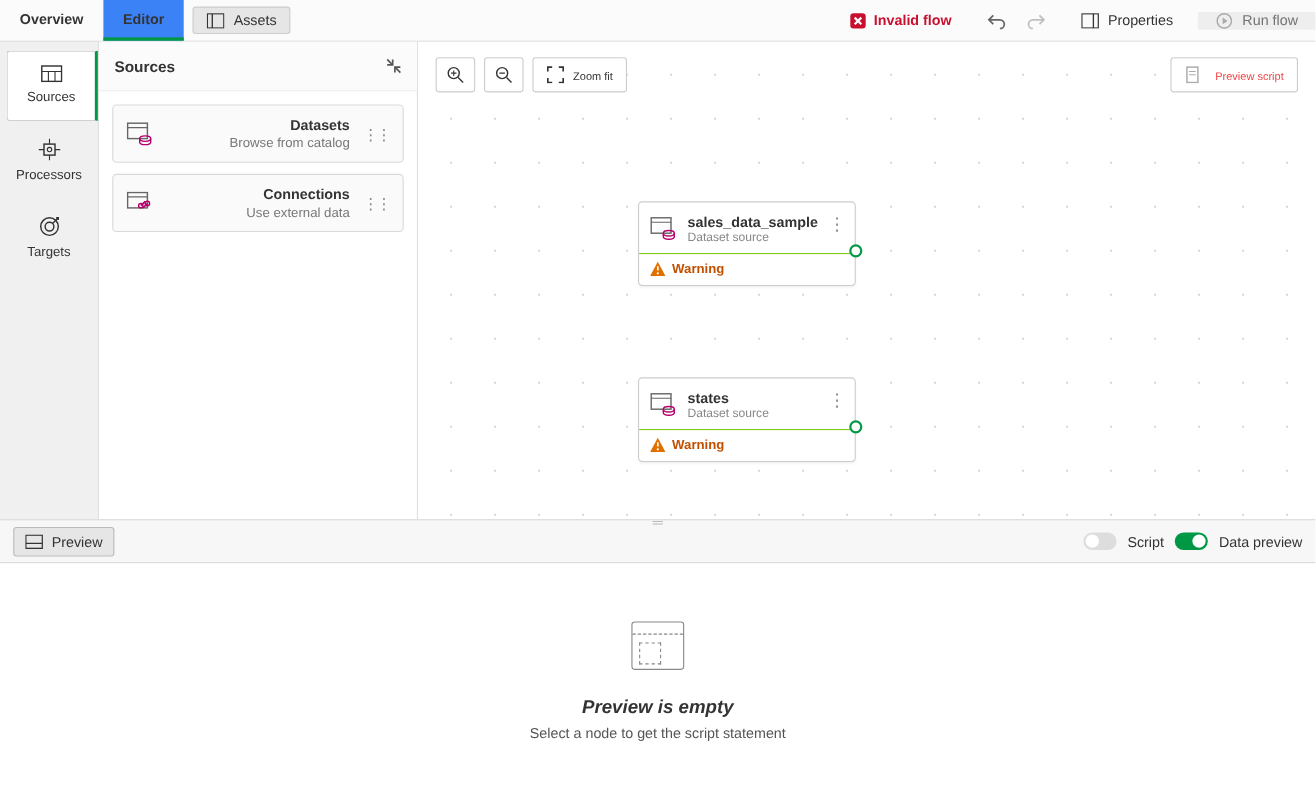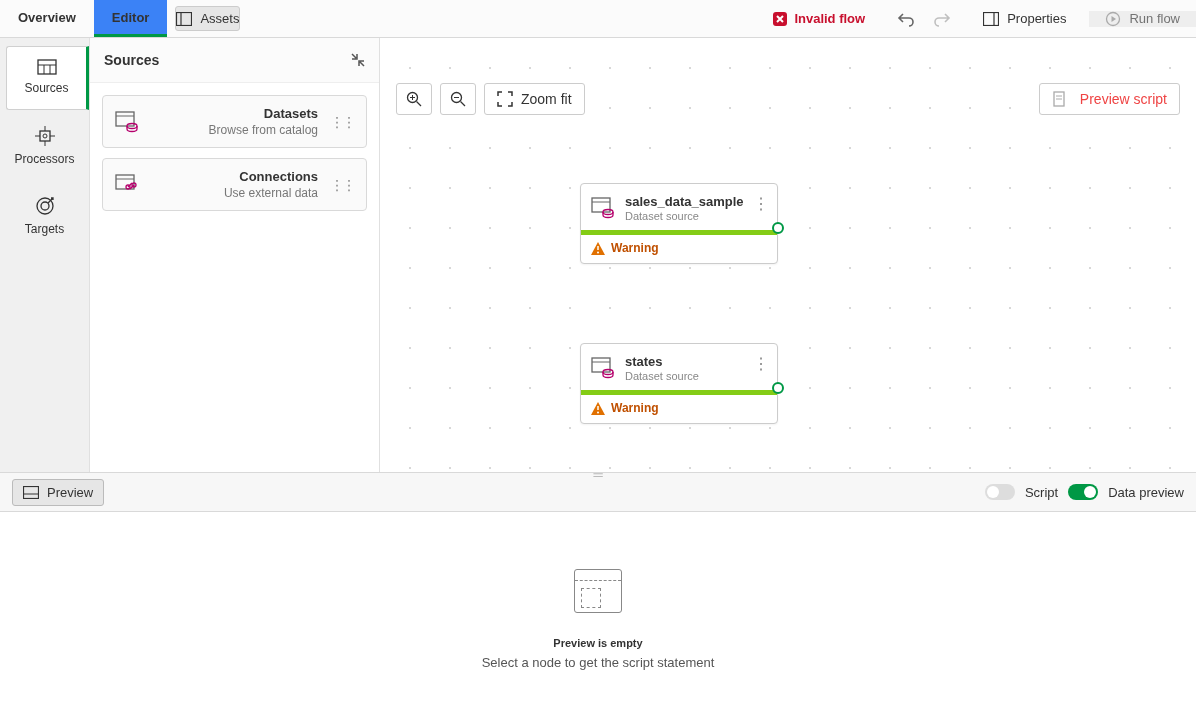--- a/index.html
+++ b/index.html
@@ -3,21 +3,21 @@
 <meta charset="utf-8">
 <style>
 * { box-sizing: border-box; margin: 0; padding: 0; font-family: -apple-system, BlinkMacSystemFont, "Segoe UI", Arial, sans-serif; }
 body { width: 1196px; height: 726px; background: #fff; overflow: hidden; font-size: 13px; color: #333; }
 
 
 .topbar { height: 38px; display: flex; align-items: stretch; border-bottom: 1px solid #d9d9d9; background: #fbfbfb; }
 .topbar .tabs { display: flex; }
 .topbar .tab { padding: 0 18px; display: flex; align-items: center; font-weight: 600; color: #333; cursor: pointer; border-bottom: 3px solid transparent; }
 .topbar .tab.active { border-bottom: 3px solid #009845; background: #3b82f6; }
-.topbar .assets-btn { margin: 6px 0 6px 8px; padding: 0 0; display: flex; align-items: center; gap: 8px; background: #e6e6e6; border: 1px solid #ccc; border-radius: 3px; cursor: pointer; }
+.topbar .assets-btn { margin: 6px 0 6px 8px; padding: 0 12px; display: flex; align-items: center; gap: 8px; background: #e6e6e6; border: 1px solid #ccc; border-radius: 3px; cursor: pointer; }
 .topbar .spacer { flex: 1; }
 .topbar .right { display: flex; align-items: center; }
 .topbar .invalid { display: flex; align-items: center; gap: 6px; color: #c8102e; font-weight: 600; padding: 0 14px; }
 .topbar .iconbtn { width: 36px; display: flex; align-items: center; justify-content: center; color: #888; cursor: pointer; }
 .topbar .divider { width: 1px; background: #d9d9d9; margin: 6px 4px; }
 .topbar .propbtn { display: flex; align-items: center; gap: 8px; padding: 0 14px; cursor: pointer; }
 .topbar .runbtn { display: flex; align-items: center; gap: 8px; padding: 0 16px; background: #eee; color: #737373; cursor: default; }
 
 
 .main { display: flex; height: 434px; }
@@ -36,49 +36,49 @@
 .srcitem .txt { flex: 1; }
 .srcitem .title { font-weight: 600; font-size: 13px; }
 .srcitem .sub { color: #777; font-size: 12px; margin-top: 2px; }
 .drag-dots { color: #888; font-size: 14px; letter-spacing: -2px; }
 
 
 .canvas { flex: 1; position: relative; background: #fff;
   background-image: radial-gradient(#d8d8d8 1px, transparent 1px);
   background-size: 40px 40px; background-position: 10px 10px; }
 .canvas-toolbar { position: absolute; top: 14px; left: 16px; display: flex; gap: 8px; }
-.cbtn { background: #fff; border: 1px solid #ccc; border-radius: 3px; padding: 7px 12px; display: flex; align-items: flex-end; gap: 8px; font-size: 14px; cursor: pointer; margin-top: 31px; }
+.cbtn { background: #fff; border: 1px solid #ccc; border-radius: 3px; padding: 7px 12px; display: flex; align-items: flex-end; gap: 8px; font-size: 10px; cursor: pointer; }
 .cbtn.icon-only { padding: 7px 9px; }
 .cbtn.preview-script { position: absolute; top: 14px; right: 16px; color: #ef4444; gap: 12px; }
 
 .node { position: absolute; width: 198px; background: #fff; border: 1px solid #ccc; border-radius: 4px; box-shadow: 0 1px 2px rgba(0,0,0,.05); }
 .node-main { display: flex; align-items: center; gap: 10px; padding: 10px 10px 8px 10px; position: relative; }
 .node-title { font-weight: 600; font-size: 13px; }
 .node-sub { font-size: 11px; color: #888; margin-top: 1px; }
 .node-menu { position: absolute; right: 8px; top: 10px; color: #888; cursor: pointer; font-size: 16px; }
-.node-warn { border-top: 5px solid #84cc16; padding: 6px 10px 8px; display: flex; align-items: center; gap: 6px; color: #c05000; font-weight: 600; font-size: 12px; }
+.node-warn { border-top: 1px solid #84cc16; padding: 6px 10px 8px; display: flex; align-items: center; gap: 6px; color: #c05000; font-weight: 600; font-size: 12px; }
 .node-port { position: absolute; right: -7px; top: 38px; width: 12px; height: 12px; border: 2px solid #009845; border-radius: 50%; background: #fff; }
 
 
 .preview-bar { height: 40px; border-top: 1px solid #d9d9d9; border-bottom: 1px solid #d9d9d9; background: #f7f7f7; display: flex; align-items: center; padding: 0 12px; gap: 12px; position: relative; }
 .preview-bar .pbtn { background: #e6e6e6; border: 1px solid #bbb; border-radius: 3px; padding: 5px 10px; display: flex; align-items: center; gap: 8px; cursor: pointer; font-size: 13px; }
 .preview-bar .grip { position: absolute; left: 50%; top: -6px; transform: translateX(-50%); color: #bbb; }
 .preview-bar .toggles { margin-left: auto; display: flex; align-items: center; gap: 10px; font-size: 13px; }
 .switch { width: 30px; height: 16px; border-radius: 8px; position: relative; }
 .switch.off { background: #ddd; }
 .switch.on { background: #009845; }
 .switch::after { content: ""; position: absolute; width: 12px; height: 12px; background: #fff; border-radius: 50%; top: 2px; }
 .switch.off::after { left: 2px; }
 .switch.on::after { right: 2px; }
 
 .preview-empty { height: 214px; display: flex; flex-direction: column; align-items: center; justify-content: center; gap: 6px; }
 .preview-empty .icon-box { width: 48px; height: 44px; border: 1.5px solid #888; border-radius: 3px; margin-bottom: 18px; position: relative; }
 .preview-empty .icon-box::before { content: ""; position: absolute; left: 0; right: 0; top: 10px; border-top: 1.5px dashed #888; }
 .preview-empty .icon-box::after { content: ""; position: absolute; left: 6px; top: 18px; width: 18px; height: 18px; border: 1.5px dashed #888; }
-.preview-empty h4 { font-size: 11px; font-weight: 600; }
+.preview-empty h4 { font-size: 17px; font-weight: 600; font-style: italic; }
 .preview-empty p { font-size: 13px; color: #555; }
 
 svg { display: block; }
 </style>
 </head>
 <body>
 
 <div class="topbar">
   <div class="tabs">
     <div class="tab">

